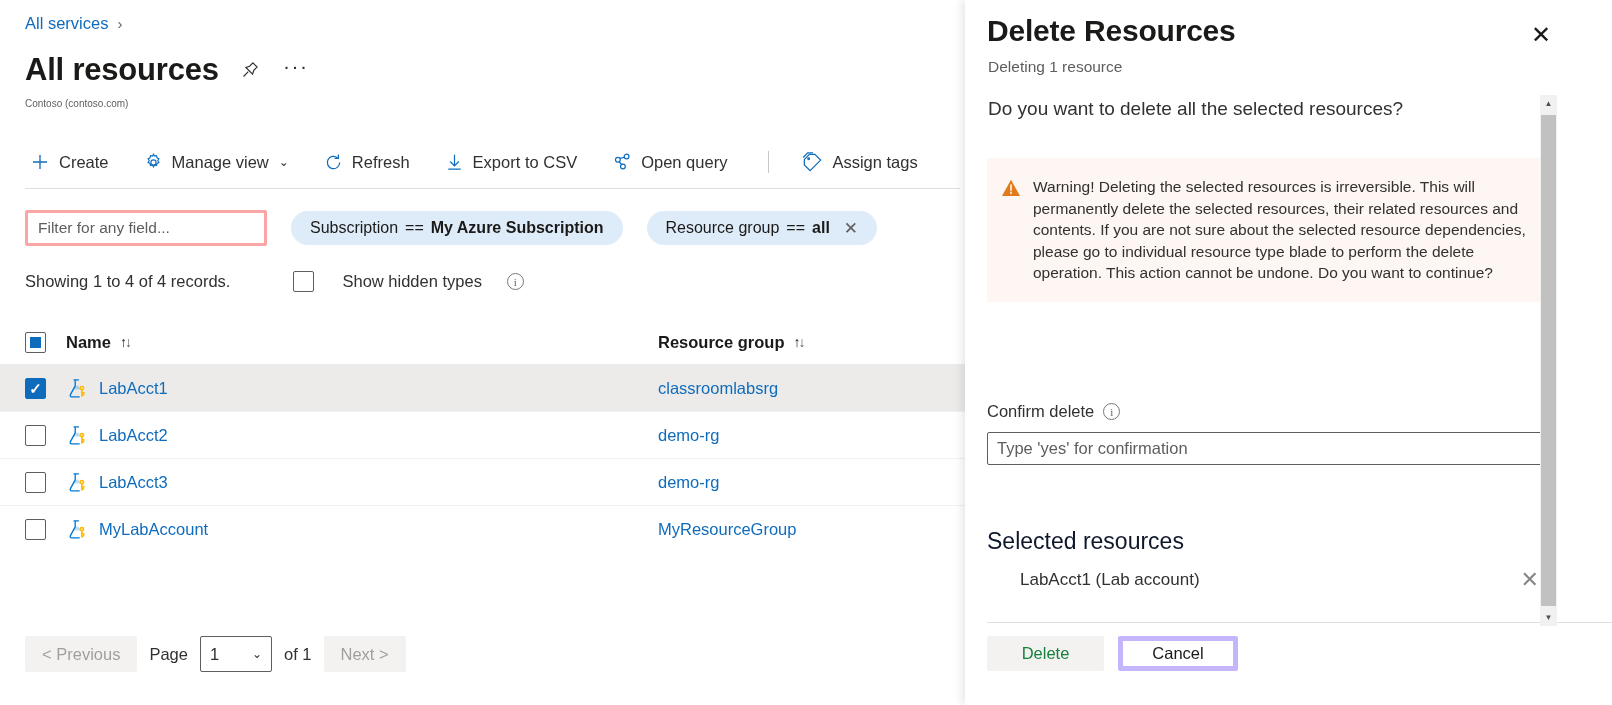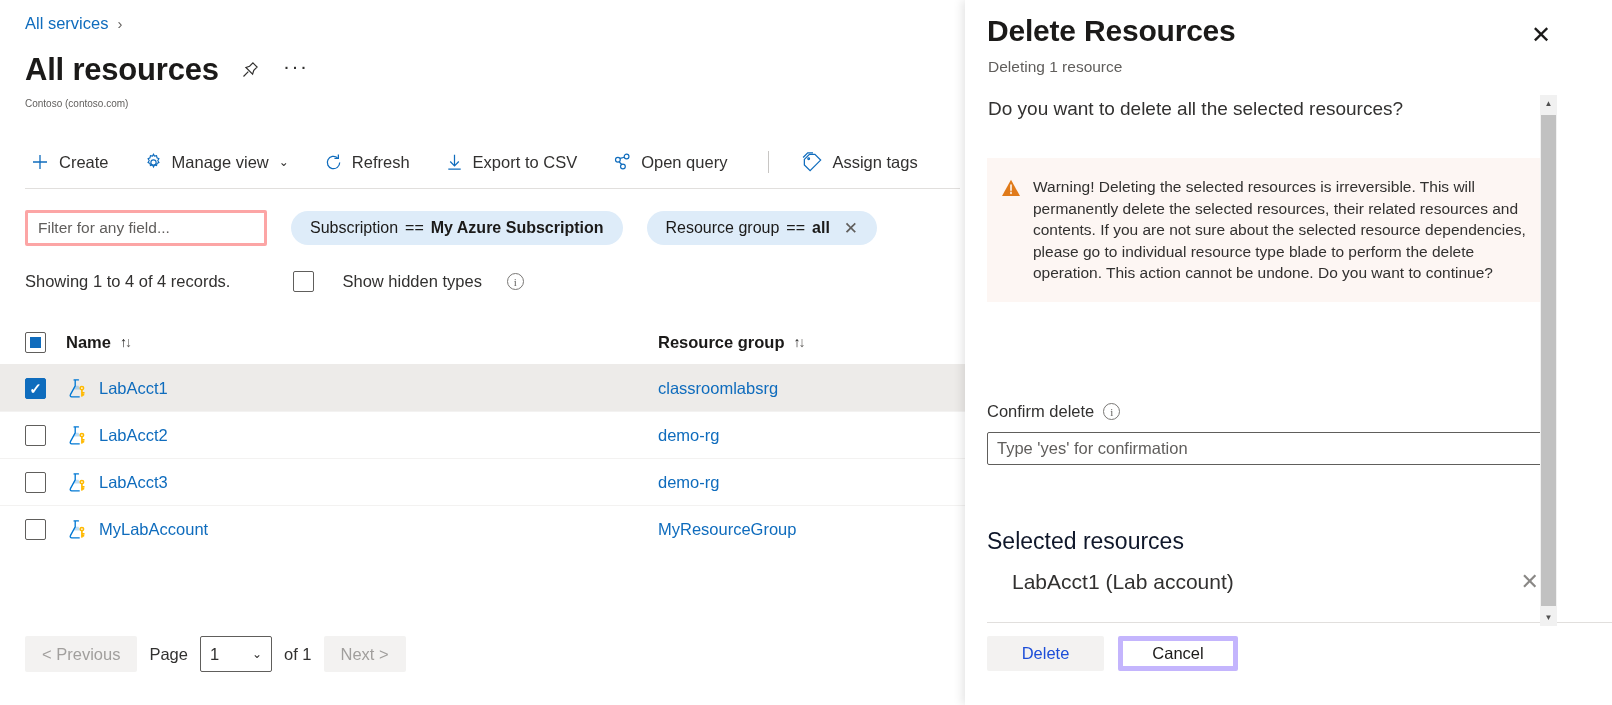--- a/index.html
+++ b/index.html
@@ -94,26 +94,26 @@
 
   .cfm-label-row { position: absolute; left: 22px; top: 402px; display: flex; align-items: center; }
   .cfm-label { font-size: 16.5px; color: #323130; }
   .cfm-input { position: absolute; left: 22px; top: 432px; width: 560px; height: 33px; border: 1px solid #605e5c;
                border-radius: 2px; background: #fff; font-size: 16.5px; padding: 0 9px; color: #323130;
                font-family: "Liberation Sans", sans-serif; }
   .cfm-input::placeholder { color: #605e5c; }
 
   .sel-head { position: absolute; left: 22px; top: 528px; font-size: 23px; color: #0f172a; font-weight: 400; }
   .sel-item { position: absolute; left: 22px; top: 570px; width: 560px; display: flex; align-items: center; }
-  .sel-item-name { font-size: 21px; color: #323130; margin-left: 25px; }
+  .sel-item-name { font-size: 17px; color: #323130; margin-left: 33px; }
   .sel-item-x { position: absolute; right: 8px; font-size: 22px; color: #8a8886; cursor: pointer; font-weight: 300; }
 
   .pnl-footer-rule { position: absolute; left: 22px; top: 622px; width: 1592px; height: 1px; background: #e1dfdd; }
   .pnl-footer { position: absolute; left: 22px; top: 636px; display: flex; align-items: center; gap: 14px; }
-  .btn-del { height: 35px; width: 117px; background: #f3f2f1; color: #1d4ed8; font-size: 16.5px; border: none;
+  .btn-del { height: 35px; width: 117px; background: #f3f2f1; color: #15803d; font-size: 16.5px; border: none;
              border-radius: 2px; cursor: default; font-family: "Liberation Sans", sans-serif; }
   .btn-cancel { height: 35px; width: 120px; background: #fff; color: #1b1a19; font-size: 16.5px;
                 border: 5px solid #c4b5fd; border-radius: 2px; cursor: pointer; font-family: "Liberation Sans", sans-serif; }
 
   
   .sb { position: absolute; left: 1540px; top: 95px; width: 17px; height: 531px; background: #f1f1f1; }
   .sb-arrow { width: 17px; height: 17px; display: flex; align-items: center; justify-content: center;
               font-size: 8px; color: #505050; cursor: pointer; background: #f1f1f1; }
   .sb-thumb { position: absolute; left: 1541px; top: 115px; width: 15px; height: 491px; background: #c1c1c1; cursor: pointer; }
 </style>

